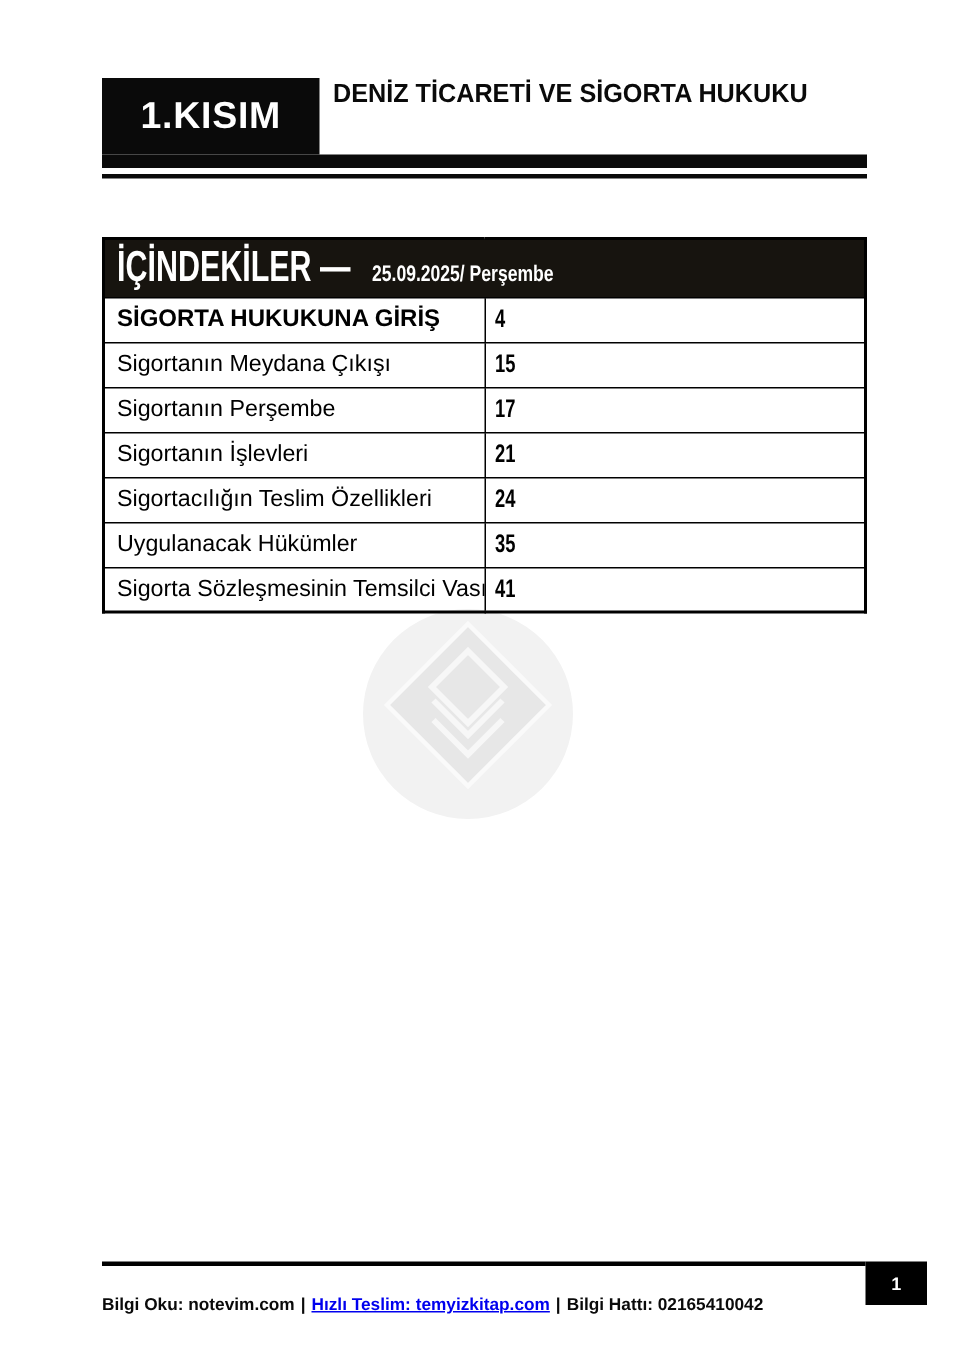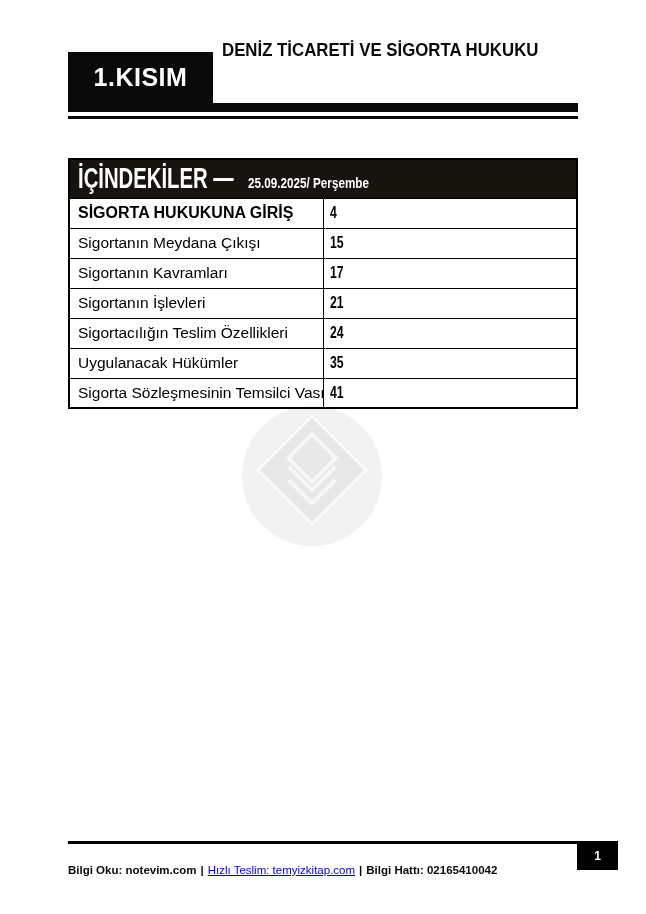--- a/index.html
+++ b/index.html
@@ -10,21 +10,21 @@
     background:#ffffff; overflow:hidden;
   }
 
   
   .kisim-box {
     position:absolute; left:68px; top:52px; width:145px; height:51px;
     background:#0a0a0a; color:#ffffff;
     display:flex; align-items:center; justify-content:center;
     font-size:25px; font-weight:bold; letter-spacing:.5px;
   }
-  .title-block { position:absolute; left:222px; top:40px;text-align:center; }
+  .title-block { position:absolute; left:222px; top:52px;text-align:center; }
   .course-title {
     font-size:17.5px; font-weight:bold; color:#0a0a0a; white-space:nowrap;
     display:inline-block; transform:scaleX(.96); transform-origin:left center;
   }
   .course-sub { font-size:12px; font-weight:bold; color:#0a0a0a; margin-top:3px; }
   .bar-thick { position:absolute; left:68px; top:103px; width:510px; height:9px; background:#0a0a0a; }
   .bar-thin  { position:absolute; left:68px; top:116px; width:510px; height:3px; background:#0a0a0a; }
 
   
   .watermark { position:absolute; left:242px; top:406px; width:140px; height:140px; z-index:0; }
@@ -65,21 +65,21 @@
   .footer-line { position:absolute; left:68px; top:841px; width:509px; height:3px; background:#000; }
   .page-num-box {
     position:absolute; left:577px; top:841px; width:41px; height:29px;
     background:#000; color:#fff; display:flex; align-items:center; justify-content:center;
     font-size:12px; font-weight:bold;
   }
   .footer-text {
     position:absolute; left:68px; top:864px; width:510px;
     font-size:11.5px; font-weight:bold; color:#0a0a0a; white-space:nowrap;
   }
-  .footer-text a { font-weight:normal; text-decoration:underline; }
+  .footer-text a { font-weight:bold; text-decoration:underline; }
   .footer-sep { padding:0 4px; }
 </style>
 </head>
 <body>
 
 <div class="page">
 
   <div class="kisim-box">
     <span>1.KISIM</span>
   </div>
@@ -111,21 +111,21 @@
     <tbody>
       <tr class="bold">
         <td class="toc-title">SİGORTA HUKUKUNA GİRİŞ</td>
         <td class="toc-page"><span class="pagenum">4</span></td>
       </tr>
       <tr>
         <td class="toc-title">Sigortanın Meydana Çıkışı</td>
         <td class="toc-page"><span class="pagenum">15</span></td>
       </tr>
       <tr>
-        <td class="toc-title">Sigortanın Kavramları</td>
+        <td class="toc-title">Sigortanın Perşembe</td>
         <td class="toc-page"><span class="pagenum">17</span></td>
       </tr>
       <tr>
         <td class="toc-title">Sigortanın İşlevleri</td>
         <td class="toc-page"><span class="pagenum">21</span></td>
       </tr>
       <tr>
         <td class="toc-title">Sigortacılığın Teslim Özellikleri</td>
         <td class="toc-page"><span class="pagenum">24</span></td>
       </tr>

